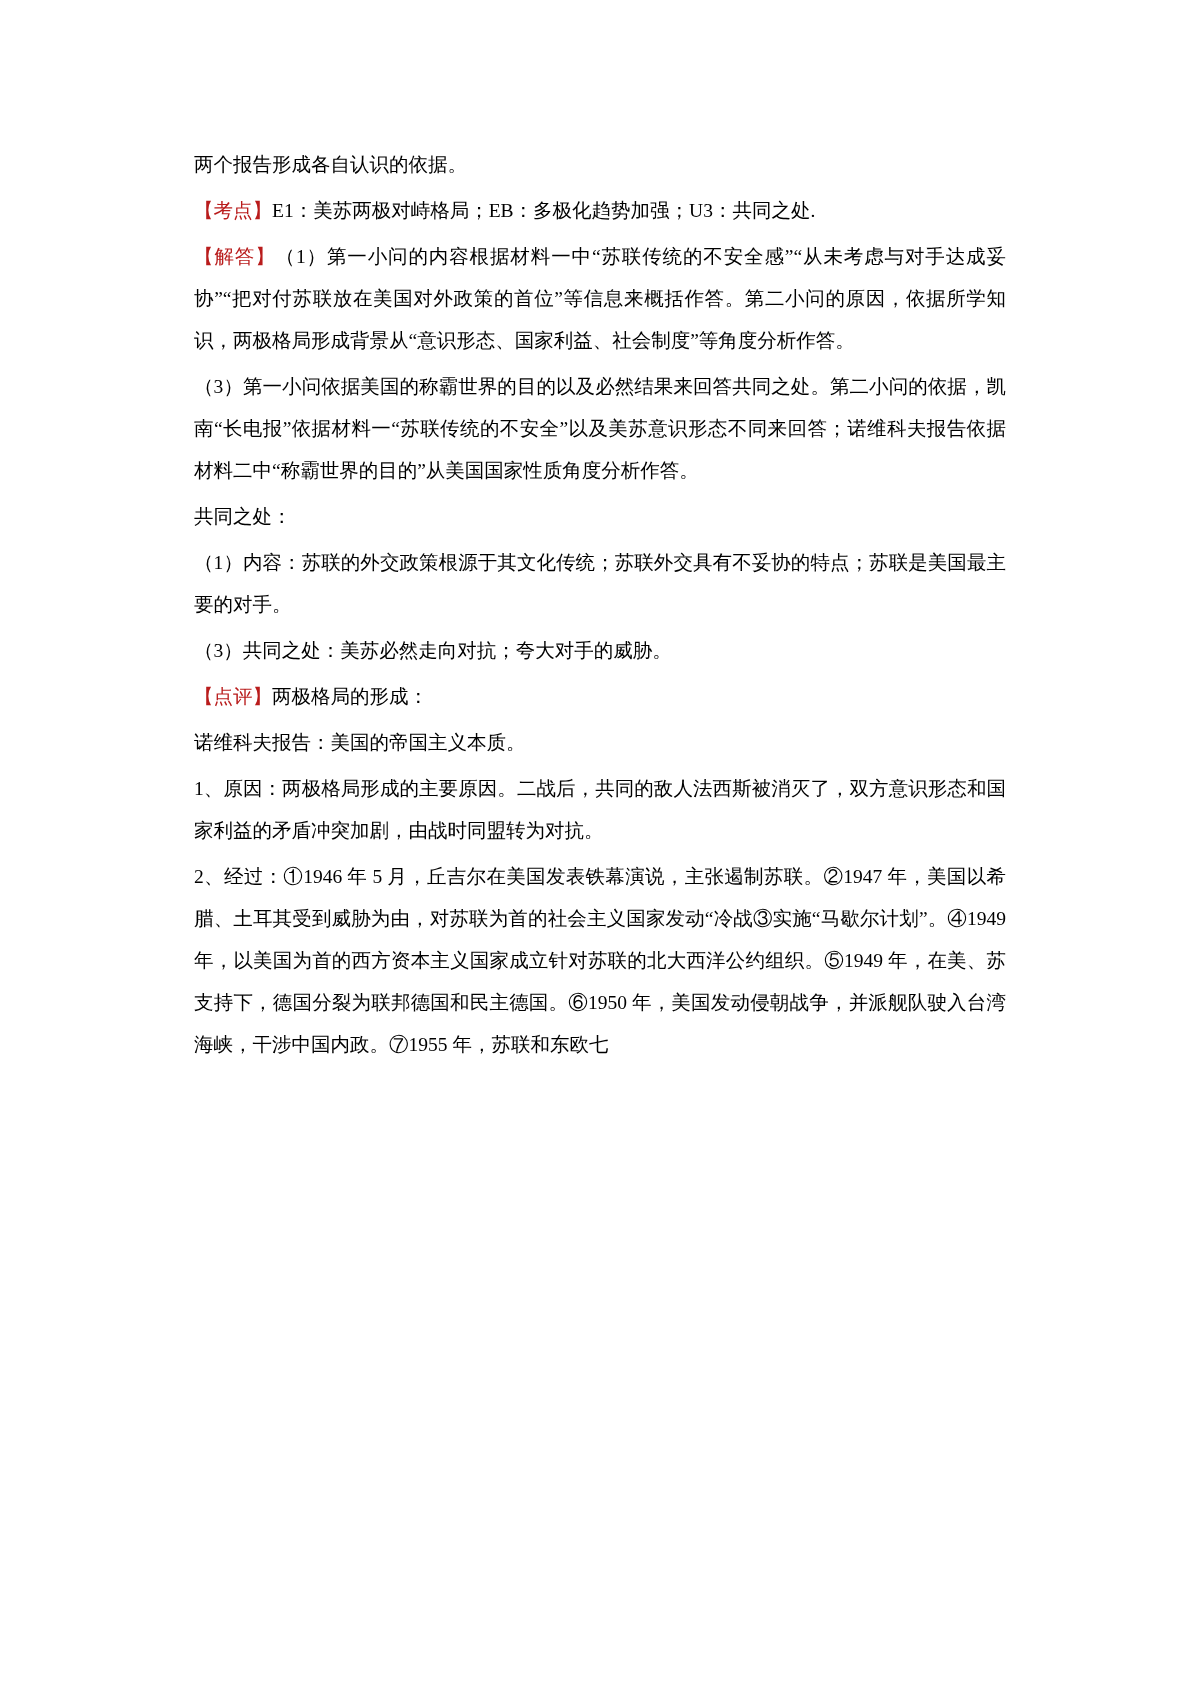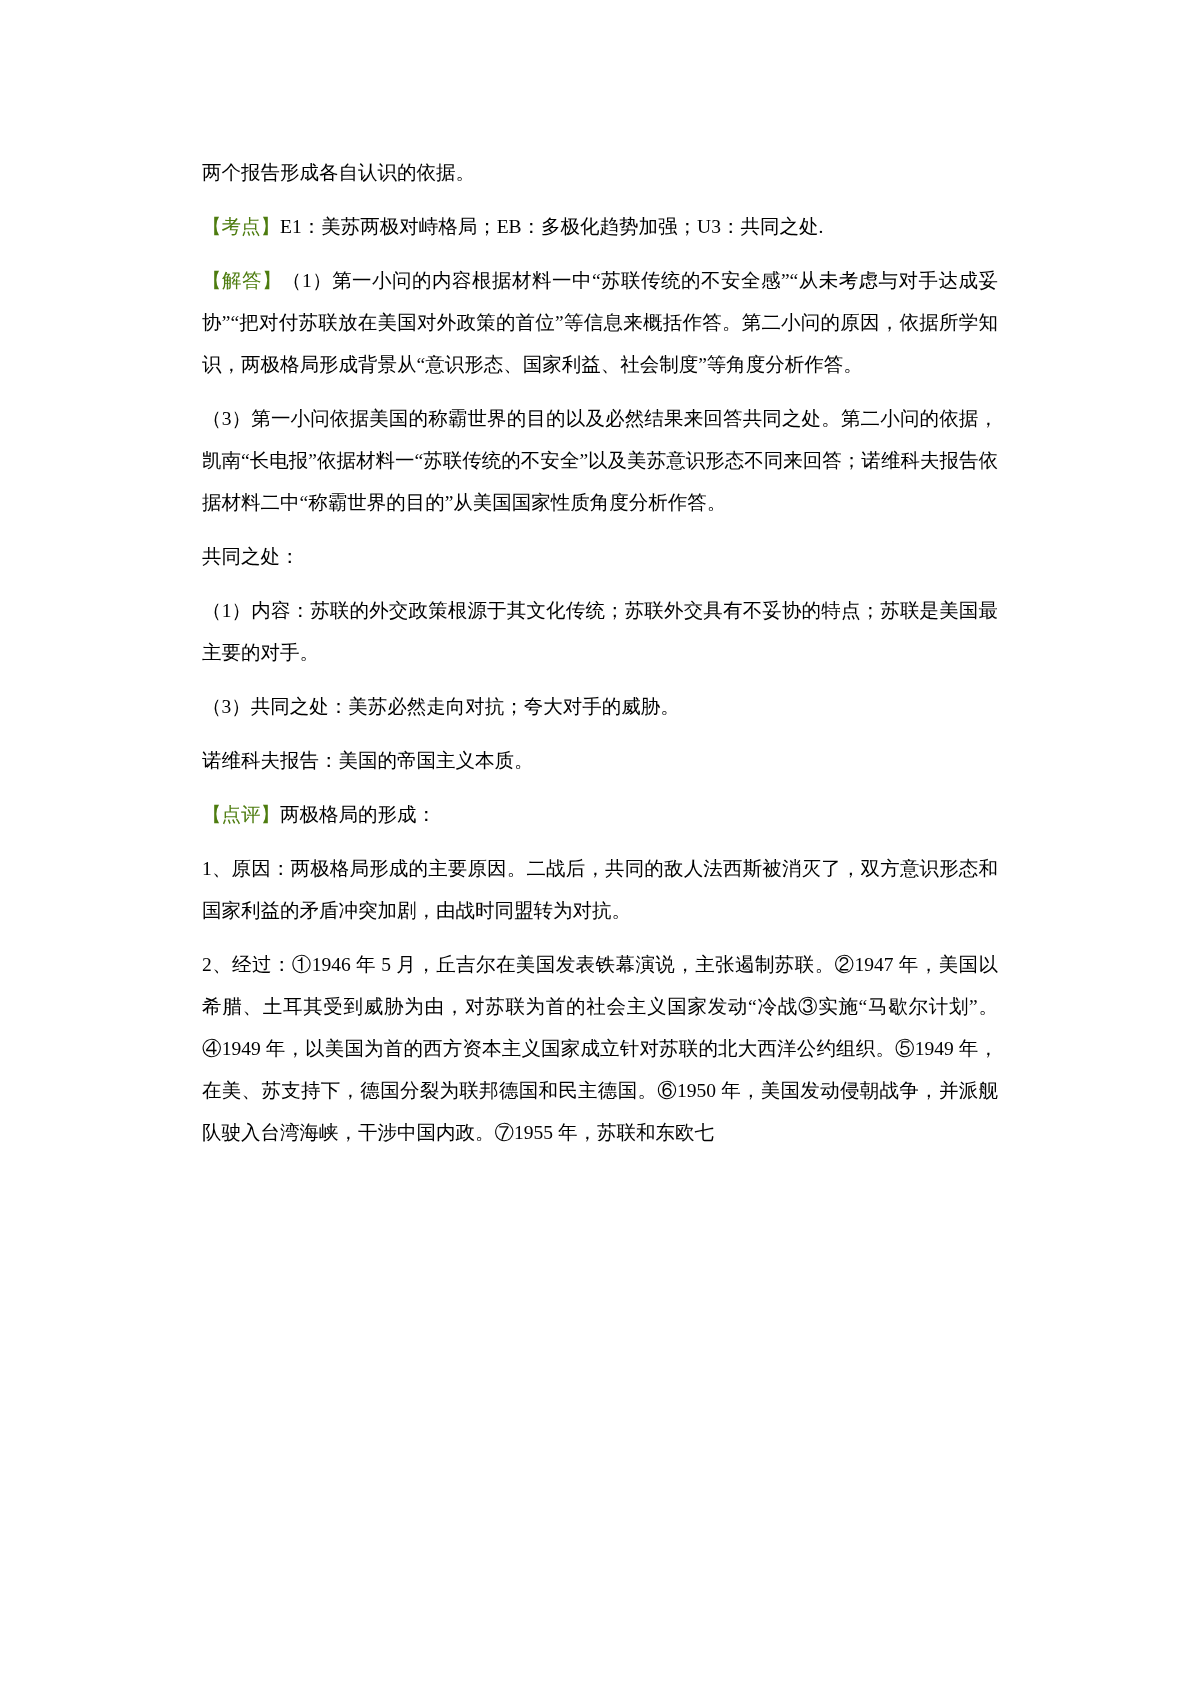--- a/index.html
+++ b/index.html
@@ -18,26 +18,26 @@
     width: 1200px;
     height: 1698px;
     box-sizing: border-box;
     padding: 140px 190px 0 190px;
   }
   .doc-body {
     font-size: 19.5px;
     line-height: 42px;
   }
   p {
-    margin: 12px;
+    margin: 4px;
     text-align: justify;
     text-justify: inter-ideograph;
   }
   .tag {
-    color: #4d7c0f;
+    color: #b91c1c;
     font-weight: normal;
   }
 </style>
 </head>
 <body>
 
 <div class="page">
   <div class="doc-body">
 
     <p>
@@ -67,25 +67,25 @@
     </p>
 
 
 
     <p>
       <span>（3）共同之处：美苏必然走向对抗；夸大对手的威胁。</span>
     </p>
 
 
     <p>
-      <span>诺维科夫报告：美国的帝国主义本质。</span>
+      <span class="tag">【点评】</span><span>两极格局的形成：</span>
     </p>
 
     <p>
-      <span class="tag">【点评】</span><span>两极格局的形成：</span>
+      <span>诺维科夫报告：美国的帝国主义本质。</span>
     </p>
 
     <p>
       <span>1、原因：两极格局形成的主要原因。二战后，共同的敌人法西斯被消灭了，双方意识形态和国家利益的矛盾冲突加剧，由战时同盟转为对抗。</span>
     </p>
 
     <p>
       <span>2、经过：①1946 年 5 月，丘吉尔在美国发表铁幕演说，主张遏制苏联。②1947 年，美国以希腊、土耳其受到威胁为由，对苏联为首的社会主义国家发动“冷战③实施“马歇尔计划”。④1949 年，以美国为首的西方资本主义国家成立针对苏联的北大西洋公约组织。⑤1949 年，在美、苏支持下，德国分裂为联邦德国和民主德国。⑥1950 年，美国发动侵朝战争，并派舰队驶入台湾海峡，干涉中国内政。⑦1955 年，苏联和东欧七</span>
     </p>
 

